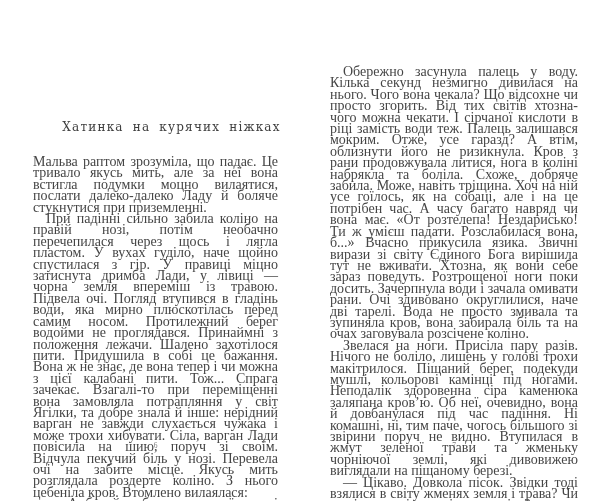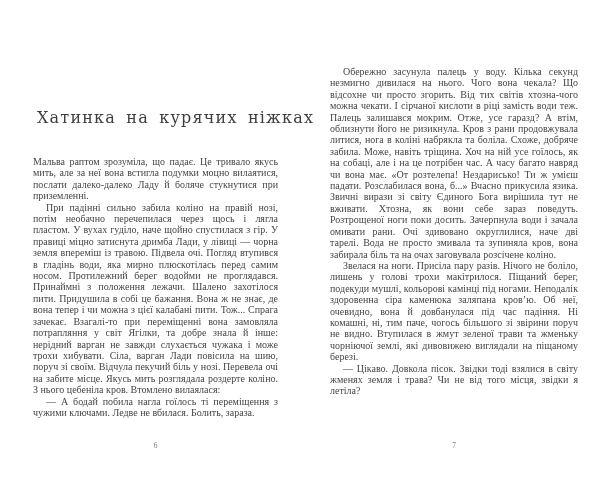--- a/index.html
+++ b/index.html
@@ -22,42 +22,42 @@
     height: 501px;
   }
   .page-left  { left: 33px;  width: 245px; }
   .page-right { left: 330px; width: 248px; }
 
   .chapter-title {
     position: absolute;
     top: 104px;
     left: 0;
     width: 100%;
-    margin: 4px;
+    margin: 16px;
     text-align: center;
     font-family: "DejaVu Serif", "Liberation Serif", serif;
-    font-size: 16px;
+    font-size: 12px;
     font-weight: 500;
     letter-spacing: 1.2px;
     word-spacing: 4px;
     color: #3e3e3e;
     white-space: nowrap;
   }
 
   .page-body {
     position: absolute;
     left: 0;
     width: 100%;
   }
   .page-left  .page-body { top: 156px; }
   .page-right .page-body { top: 66px; }
 
   .page-body p {
     margin: 0;
-    font-size: 10px;
+    font-size: 14px;
     line-height: 11.4px;
     text-align: justify;
     text-indent: 13px;
     color: #454545;
   }
   .page-body p.no-indent { text-indent: 0; }
 
   .page-number {
     position: absolute;
     top: 441px;

